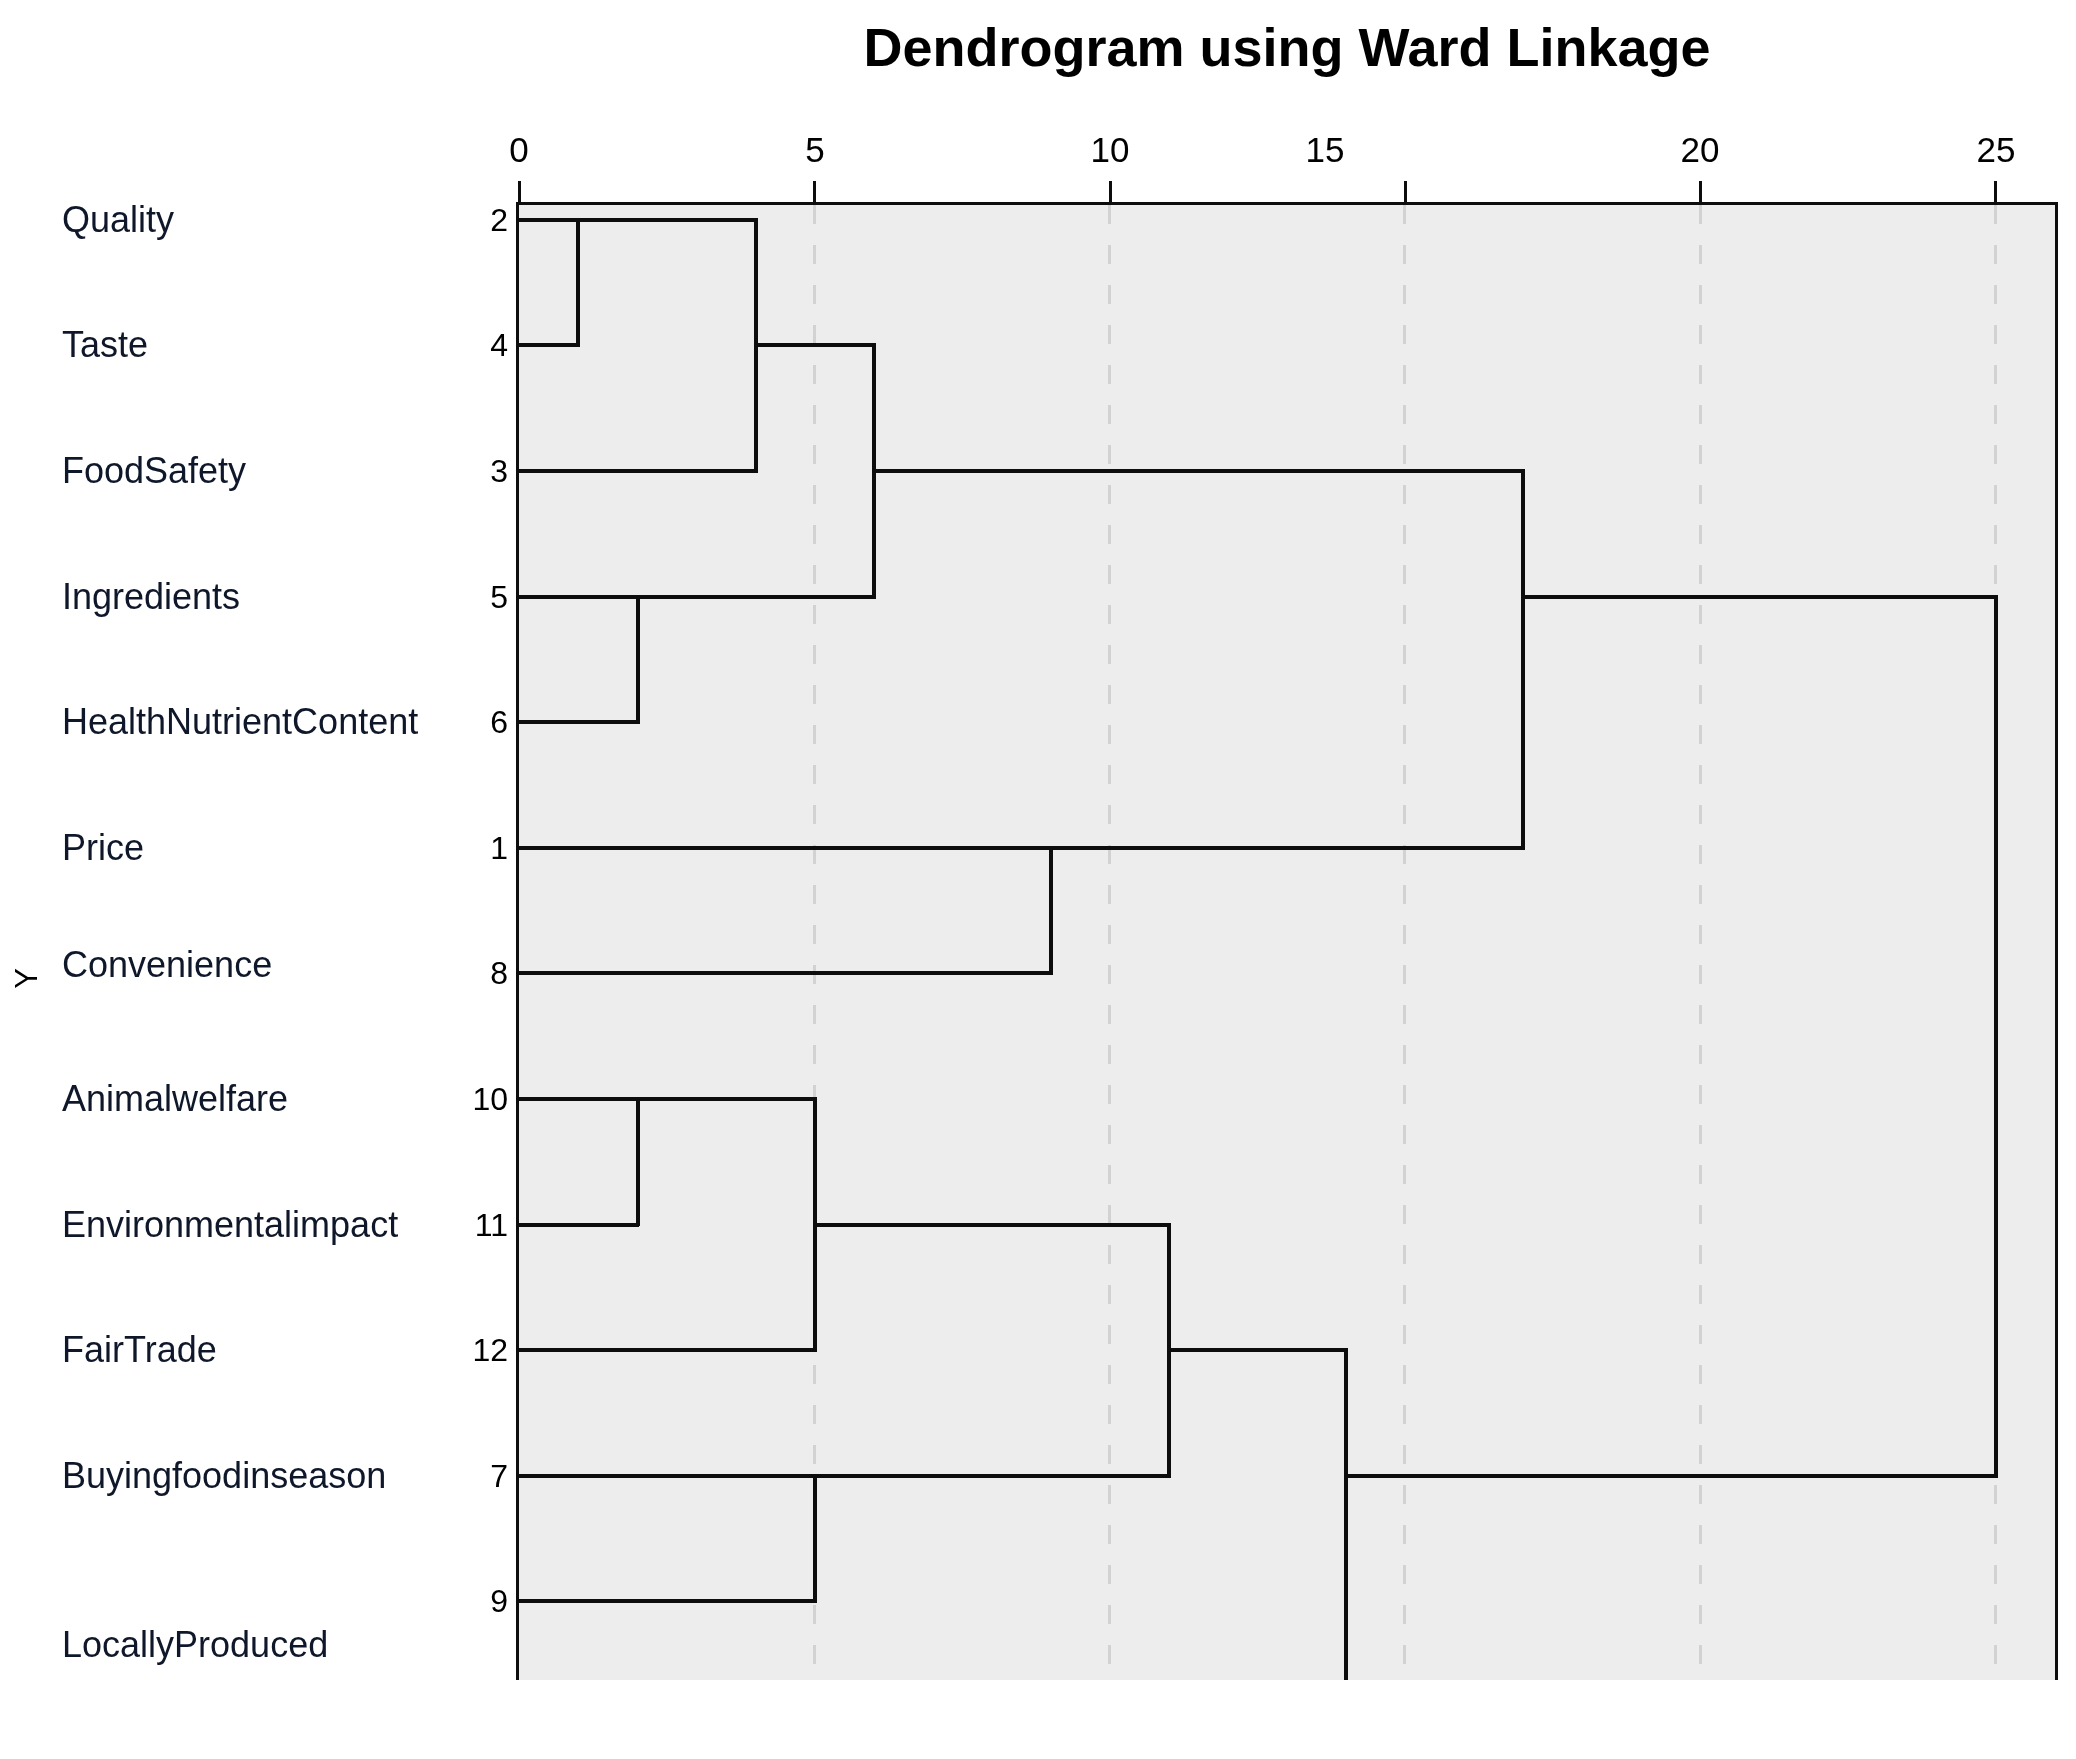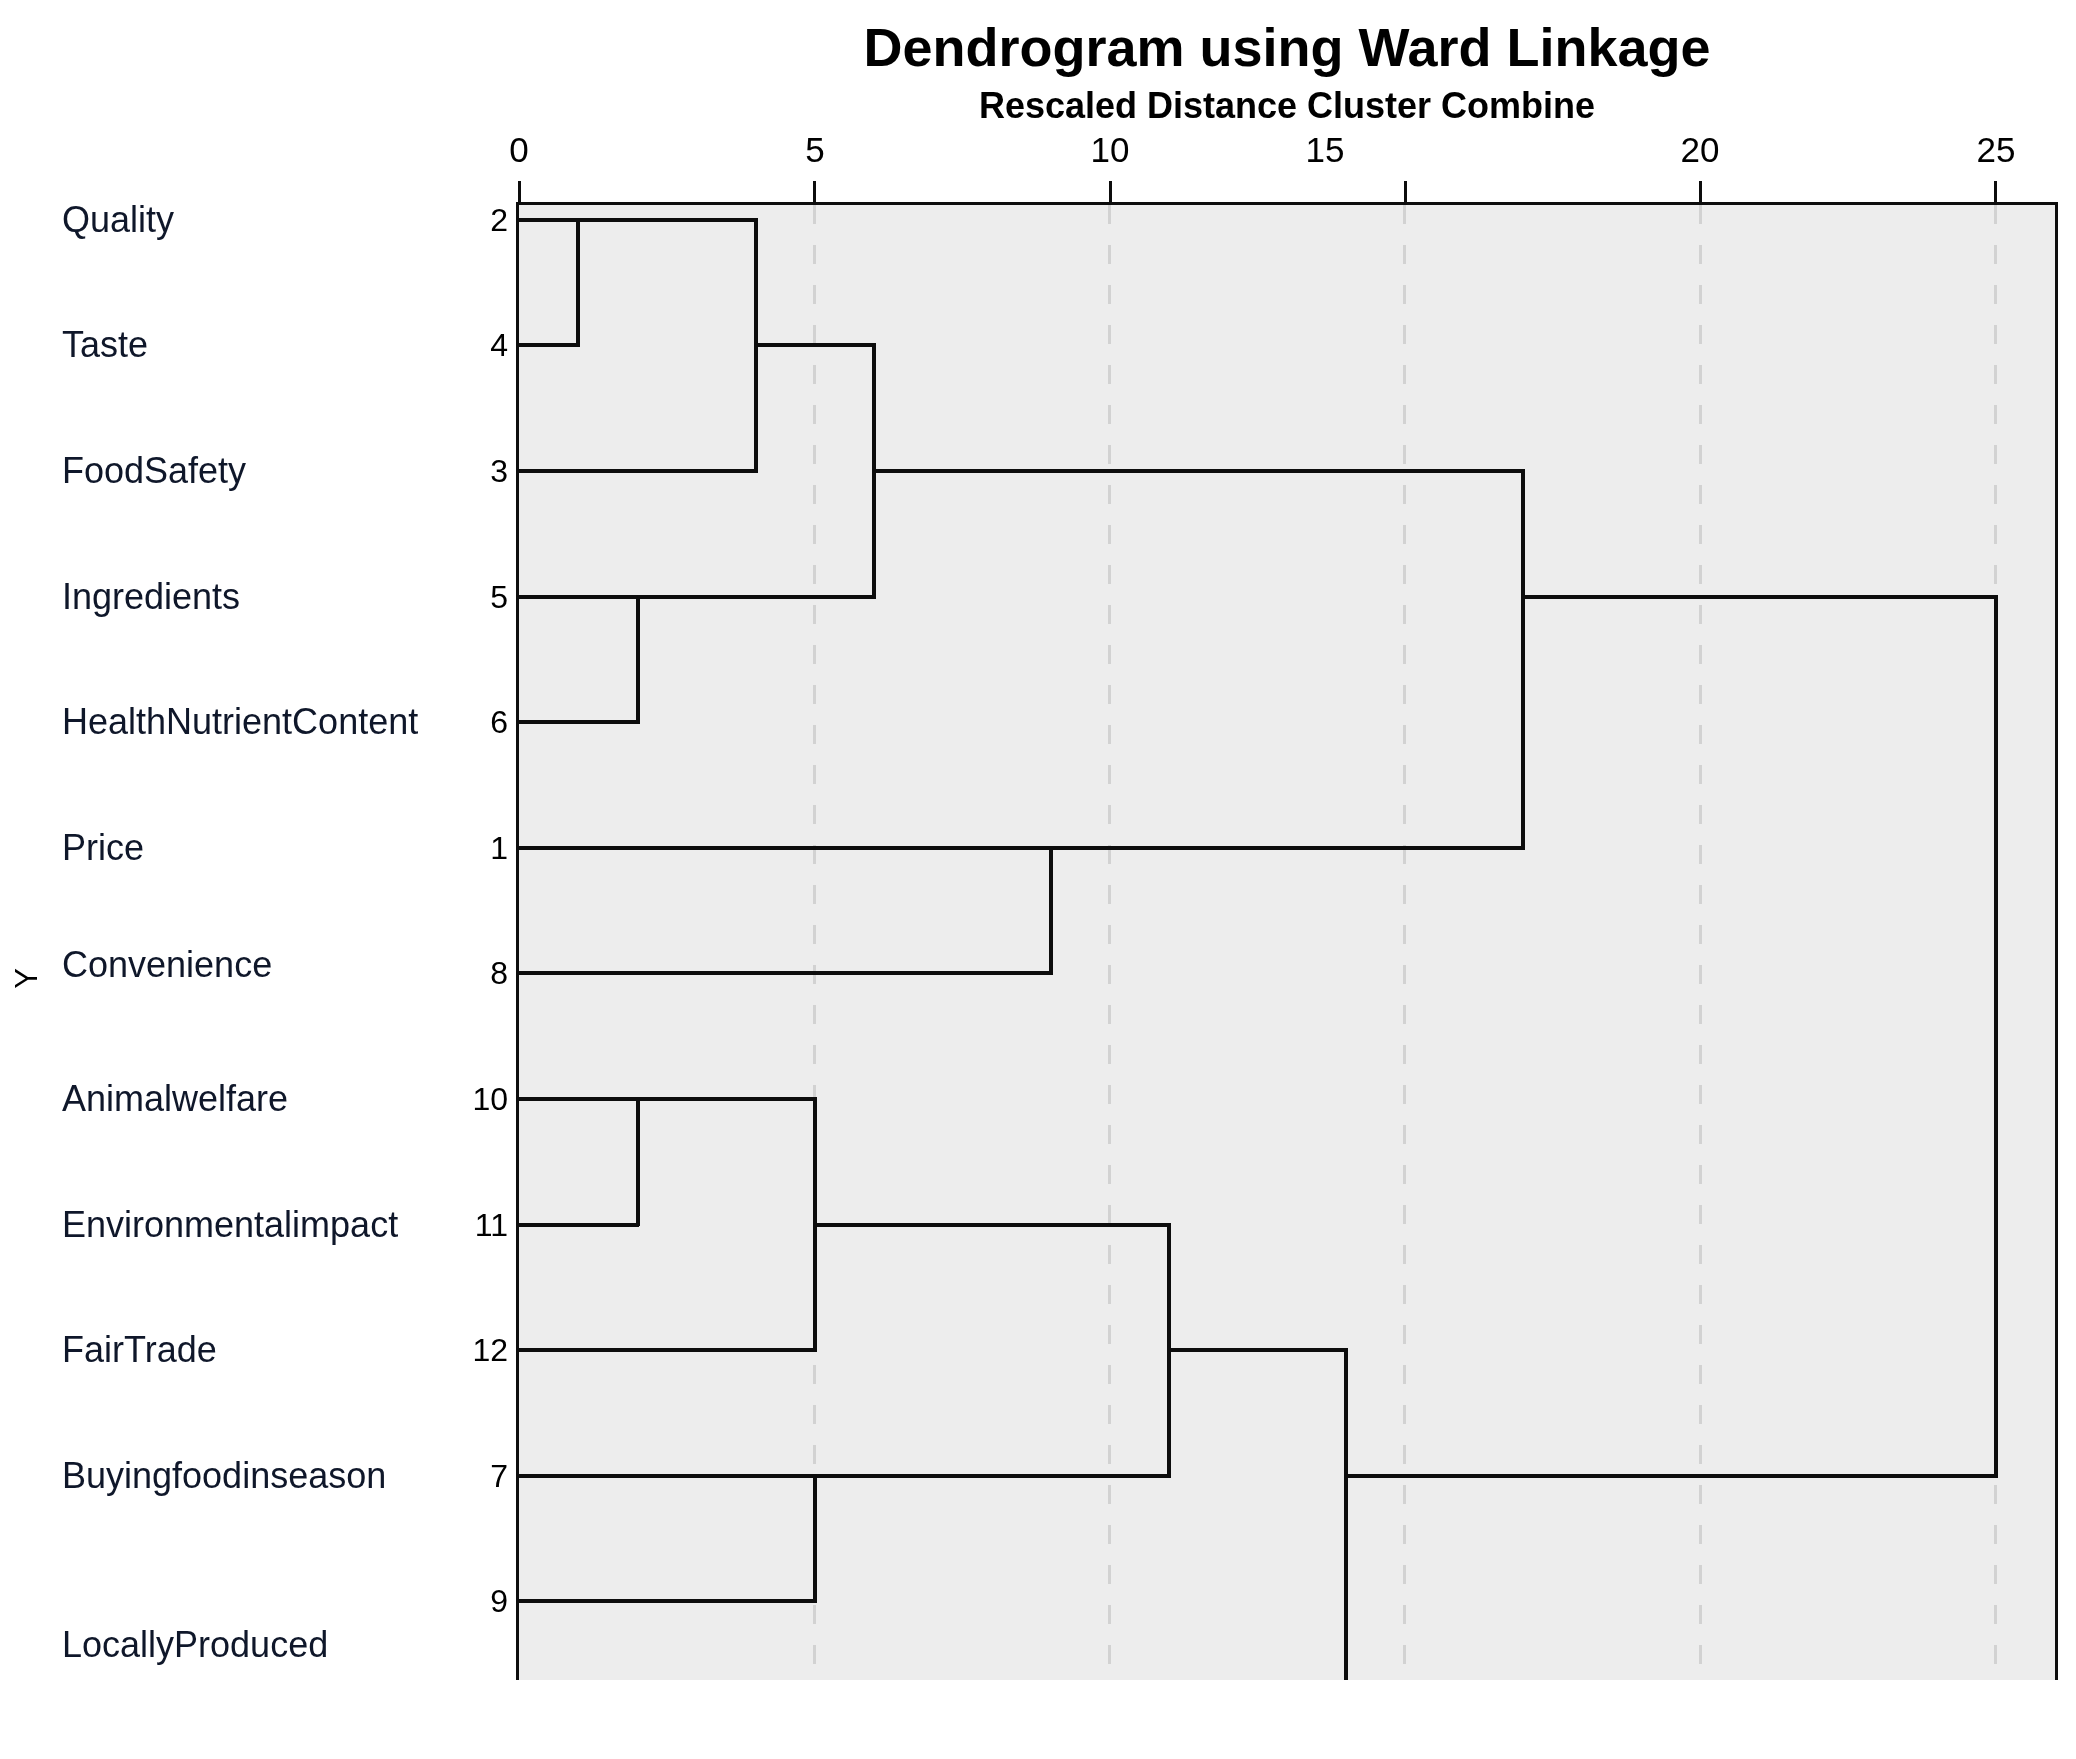--- a/index.html
+++ b/index.html
@@ -23,21 +23,20 @@
   .seg{position:absolute;background:#0d0d0d;}
   .y-axis-label{position:absolute;left:3.7px;top:956px;width:45px;height:45px;
          font-size:31px;color:#000;transform:rotate(-90deg);transform-origin:center center;
          text-align:center;line-height:45px;}
 </style>
 </head>
 <body>
 
 <div id="stage">
   <div class="title">Dendrogram using Ward Linkage</div>
-  <div class="subtitle">Rescaled Distance Cluster Combine</div>
   <div class="y-axis-label">Y</div>
   <div id="axis-layer">
       <div class="tick-mark" style="left: 518px;"></div>
       <div class="tick-label" style="left: 457px;">0</div>
       <div class="tick-mark" style="left: 813px;"></div>
       <div class="tick-label" style="left: 753px;">5</div>
       <div class="tick-mark" style="left: 1109px;"></div>
       <div class="tick-label" style="left: 1048px;">10</div>
       <div class="tick-mark" style="left: 1404px;"></div>
       <div class="tick-label" style="left: 1263px;">15</div>

